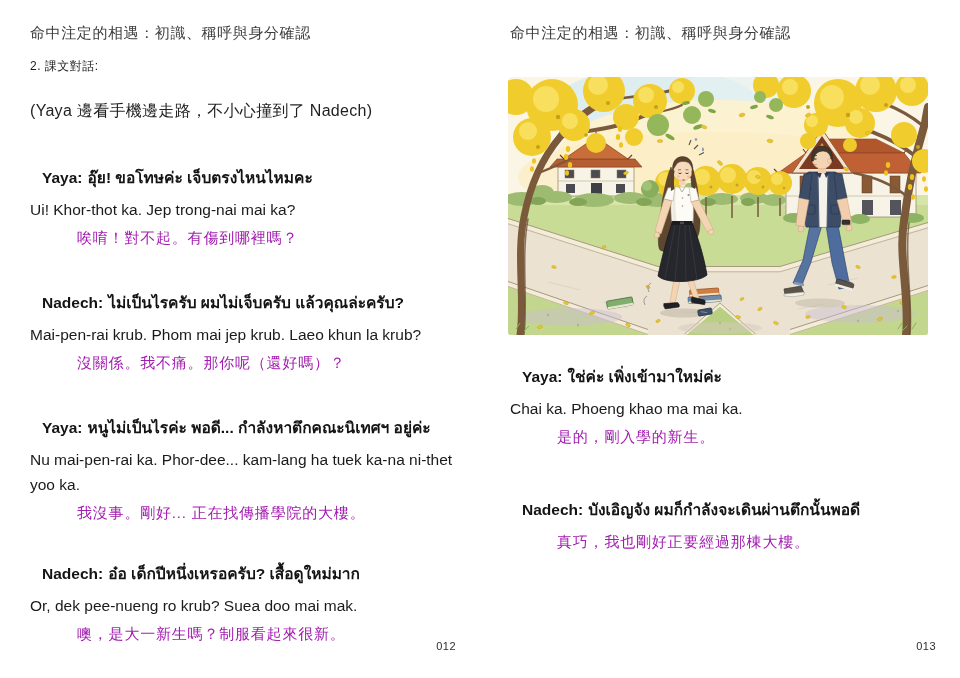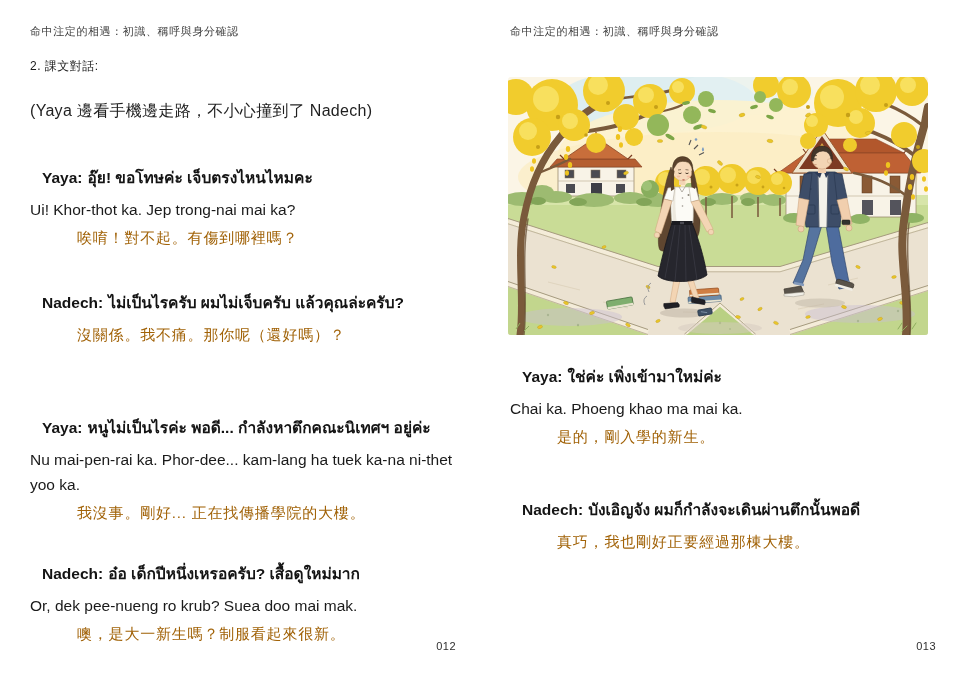--- a/index.html
+++ b/index.html
@@ -5,41 +5,41 @@
   html,body{margin:0;padding:0;}
   body{
     width:960px;height:678px;background:#ffffff;position:relative;overflow:hidden;
     font-family:"Liberation Sans","DejaVu Sans",sans-serif;
   }
   .page{position:absolute;top:0;width:480px;height:678px;background:#fff;}
   #page-left{left:0;}
   #page-right{left:480px;}
   .phead{
     position:absolute;top:24px;left:30px;width:430px;
-    font-size:11px;color:#3c3c3c;letter-spacing:.6px;
+    font-size:15px;color:#3c3c3c;letter-spacing:.6px;
   }
   .ptitle{
     position:absolute;top:58px;left:30px;width:430px;
     font-size:12px;color:#1a1a1a;letter-spacing:.5px;
   }
   .pnote{
     position:absolute;top:101px;left:30px;width:430px;
     font-size:16px;color:#1f1f1f;letter-spacing:.3px;
   }
   .dlg{position:absolute;left:30px;width:427px;}
   .thai{
     margin:0 0 7px 12px;font-weight:700;font-size:15.5px;line-height:24px;color:#141414;
   }
   .thai .spk{margin-right:5px;}
   .rom{
     margin:0 0 3px 0;font-size:15.5px;line-height:25px;color:#1a1a1a;
   }
   .rom.just{text-align:justify;}
   .cn{
-    margin:0;font-size:15px;line-height:26px;color:#a16207;letter-spacing:.8px;padding-left:47px;
+    margin:0;font-size:15px;line-height:26px;color:#a21caf;letter-spacing:.8px;padding-left:47px;
   }
   .pnum{
     position:absolute;top:640px;right:24px;font-size:11px;color:#2e2e2e;letter-spacing:.5px;
   }
   .illo{
     position:absolute;top:77px;left:28px;width:420px;height:258px;
     border-radius:3px;overflow:hidden;
   }
   .illo svg{display:block;}
 </style>
@@ -52,20 +52,21 @@
   <div class="pnote">(Yaya 邊看手機邊走路，不小心撞到了 Nadech)</div>
 
   <div class="dlg" style="top:166px">
     <p class="thai"><span class="spk">Yaya:</span><span>อุ๊ย! ขอโทษค่ะ เจ็บตรงไหนไหมคะ</span></p>
     <p class="rom">Ui! Khor-thot ka. Jep trong-nai mai ka?</p>
     <p class="cn">唉唷！對不起。有傷到哪裡嗎？</p>
   </div>
 
   <div class="dlg" style="top:291px">
     <p class="thai"><span class="spk">Nadech:</span><span>ไม่เป็นไรครับ ผมไม่เจ็บครับ แล้วคุณล่ะครับ?</span></p>
+    <p class="rom">Mai-pen-rai krub. Phom mai jep krub. Laeo khun la krub?</p>
     <p class="cn">沒關係。我不痛。那你呢（還好嗎）？</p>
   </div>
 
   <div class="dlg" style="top:416px">
     <p class="thai"><span class="spk">Yaya:</span><span>หนูไม่เป็นไรค่ะ พอดี... กำลังหาตึกคณะนิเทศฯ อยู่ค่ะ</span></p>
     <p class="rom">Nu mai-pen-rai ka. Phor-dee... kam-lang ha tuek ka-na ni-thet yoo ka.</p>
     <p class="cn">我沒事。剛好... 正在找傳播學院的大樓。</p>
   </div>
 
   <div class="dlg" style="top:562px">

